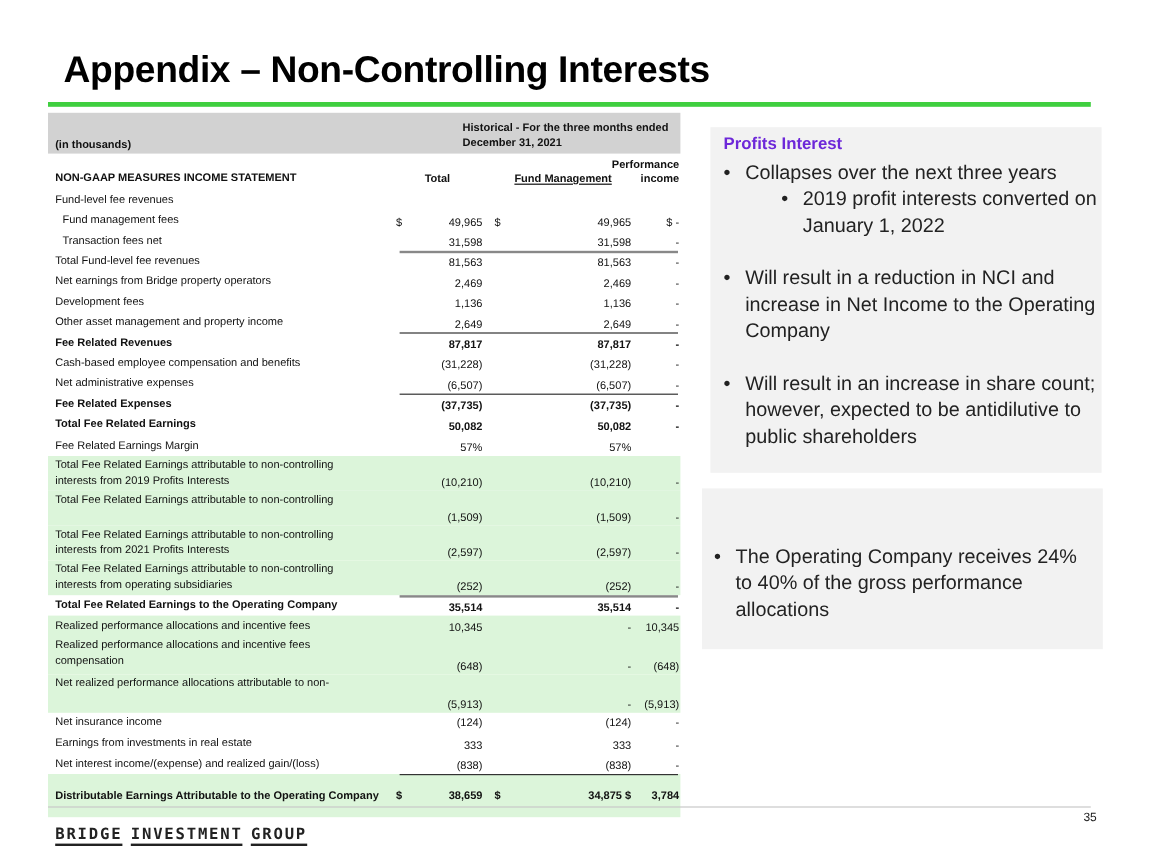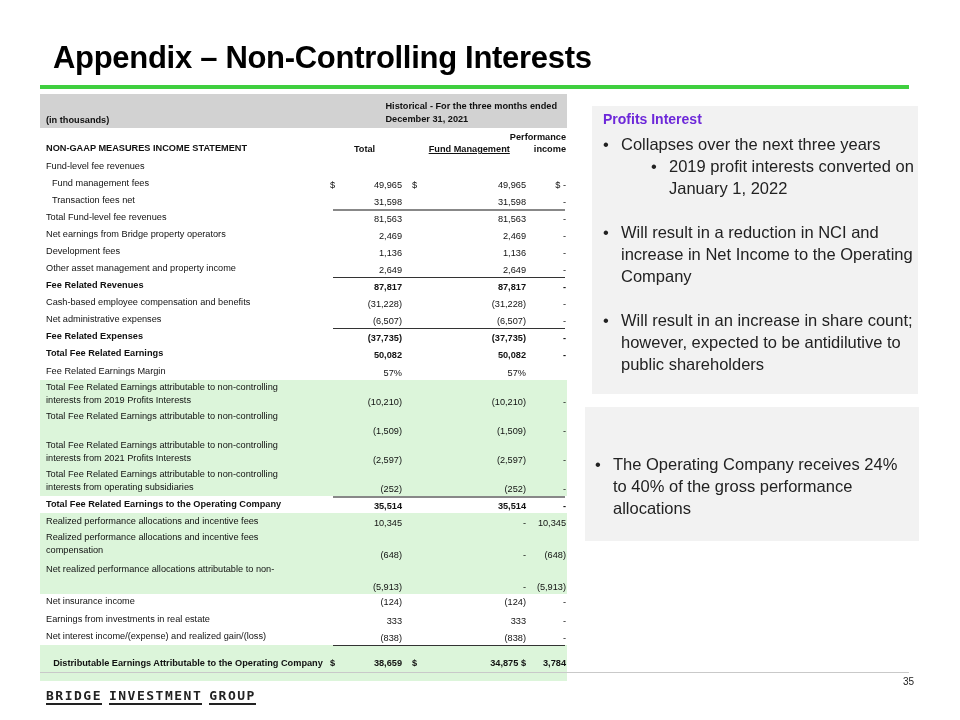--- a/index.html
+++ b/index.html
@@ -361,21 +361,21 @@
         <div class="cells">
           <div class="c1s"></div>
           <div class="c1">(838)</div>
           <div class="c2s" style="margin-left: 10px;"></div>
           <div class="c2">(838)</div>
           <div class="c3">-</div>
         </div>
       </div>
       <div class="row bold green" style="height: 36px;">
         <div class="topline"></div>
-        <div class="lbl" style="padding-bottom: 0px; align-self: center; text-align: center;">Distributable Earnings Attributable to the Operating Company</div>
+        <div class="lbl" style="padding-bottom: 0px; align-self: center;">Distributable Earnings Attributable to the Operating Company</div>
         <div class="cells" style="align-self: center; padding-bottom: 0px;">
           <div class="c1s">$</div>
           <div class="c1">38,659</div>
           <div class="c2s" style="margin-left: 10px;">$</div>
           <div class="c2">34,875 $</div>
           <div class="c3">3,784</div>
         </div>
       </div>
     </div>
 </div>

